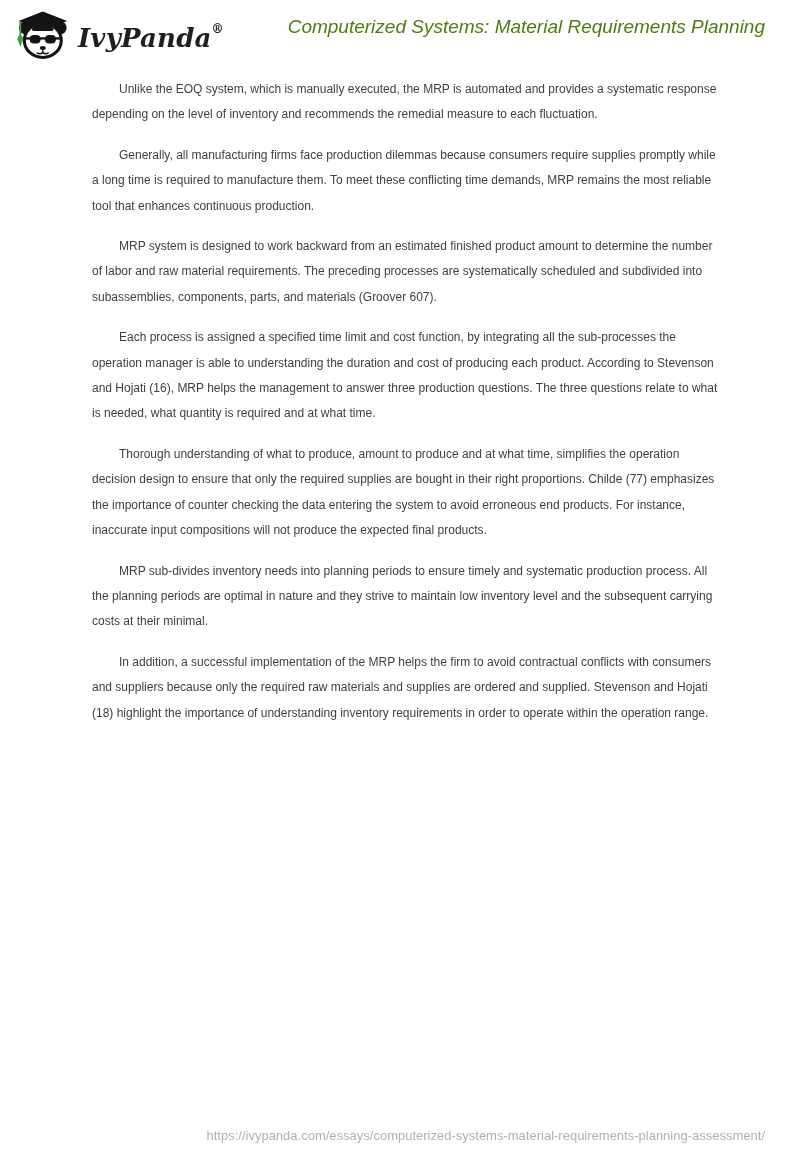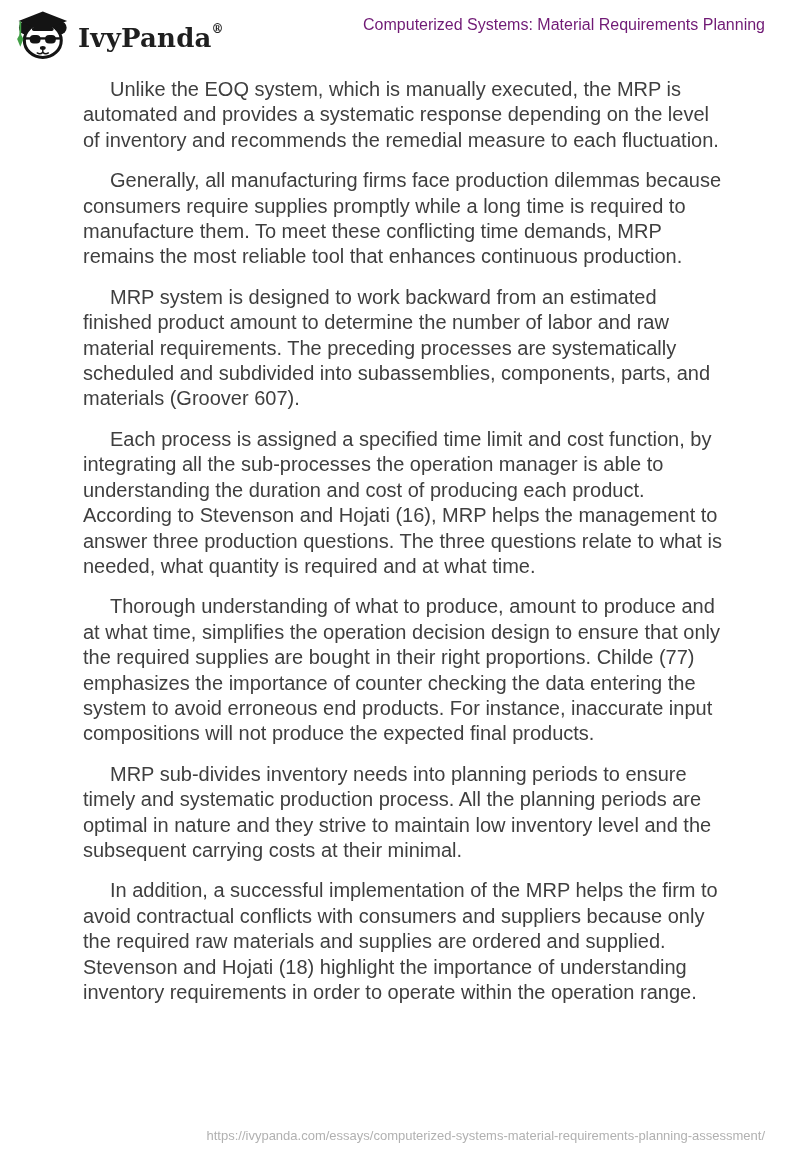--- a/index.html
+++ b/index.html
@@ -12,20 +12,21 @@
     font-family: "Liberation Sans", sans-serif;
     overflow: hidden;
   }
   
   .header {
     display: flex;
     justify-content: space-between;
     align-items: flex-start;
     padding: 8px 35px 0 14px;
     height: 58px;
+    font-style: italic;
   }
   .brand {
     display: flex;
     align-items: center;
     gap: 10px;
     cursor: pointer;
     text-decoration: none;
   }
   .brand-icon { width: 54px; height: 50px; display: block; }
   .brand-text {
@@ -39,35 +40,35 @@
   .brand-reg {
     font-family: "DejaVu Serif", "Liberation Serif", serif;
     font-weight: 700;
     font-size: 12px;
     color: #1f1f1f;
     vertical-align: super;
     position: relative;
     top: -4px;
   }
   .doc-title {
-    font-size: 16px;
-    color: #701a75;
+    font-size: 19px;
+    color: #4d7c0f;
     margin-top: 8px;
     text-align: right;
   }
   
   .content {
     margin: 19px 77px 0 75px;
   }
   .content p {
-    font-size: 20px;
+    font-size: 12px;
     line-height: 25.4px;
     color: #3f3f3f;
     text-indent: 27px;
-    margin: 0 0 15px 8px;
+    margin: 0 0 15px 17px;
     text-align: left;
   }
   
   .footer-url {
     position: absolute;
     right: 35px;
     bottom: 17px;
     font-size: 13px;
     color: #b1b1b1;
   }

